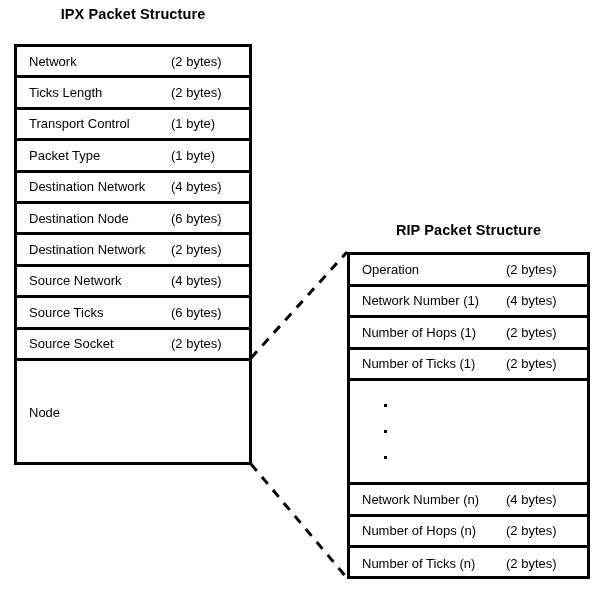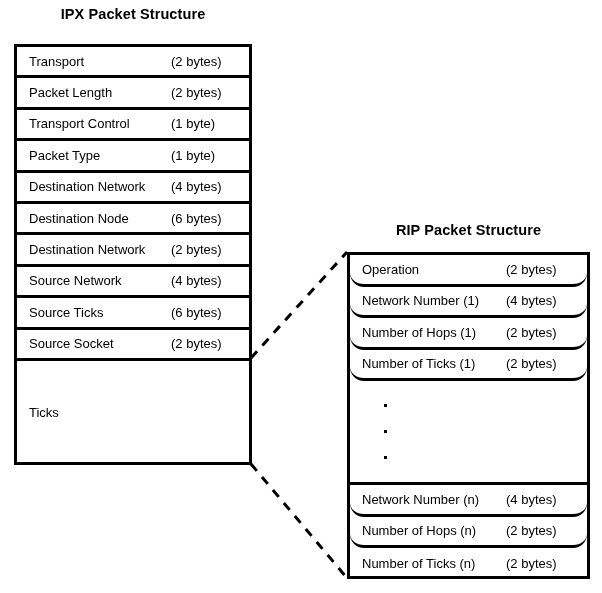--- a/index.html
+++ b/index.html
@@ -67,21 +67,21 @@
     height: 327px;
   }
   .field-row {
     box-sizing: border-box;
     position: relative;
     border-bottom: 3px solid #000000;
     display: flex;
     align-items: center;
     height: 31.4px;
   }
-  #rip-table .field-row { height: 31.5px; border-radius: 14px; }
+  #rip-table .field-row { height: 31.5px; }
   .field-row.last-row {
     border-bottom: none;
   }
   .field-name {
     position: absolute;
     left: 12px;
     font-size: 13px;
     white-space: nowrap;
   }
   .field-size {
@@ -134,25 +134,25 @@
   <svg class="connector-layer" viewBox="0 0 602 593" width="602" height="593">
     <line x1="251" y1="358" x2="347" y2="252" stroke="#000000" stroke-width="3" stroke-dasharray="9 8" stroke-linecap="butt"></line>
     <line x1="251" y1="464" x2="347" y2="578" stroke="#000000" stroke-width="3" stroke-dasharray="9 8" stroke-linecap="butt"></line>
   </svg>
 
   <div class="title" id="ipx-title">IPX Packet Structure</div>
 
   <div class="packet-table" id="ipx-table">
 
     <div class="field-row">
-      <span class="field-name">Transport</span>
-      <span class="field-size">(2 bytes)</span>
-    </div>
-    <div class="field-row">
-      <span class="field-name">Packet Length</span>
+      <span class="field-name">Network</span>
+      <span class="field-size">(2 bytes)</span>
+    </div>
+    <div class="field-row">
+      <span class="field-name">Ticks Length</span>
       <span class="field-size">(2 bytes)</span>
     </div>
     <div class="field-row">
       <span class="field-name">Transport Control</span>
       <span class="field-size">(1 byte)</span>
     </div>
     <div class="field-row">
       <span class="field-name">Packet Type</span>
       <span class="field-size">(1 byte)</span>
     </div>
@@ -175,21 +175,21 @@
     <div class="field-row">
       <span class="field-name">Source Ticks</span>
       <span class="field-size">(6 bytes)</span>
     </div>
     <div class="field-row">
       <span class="field-name">Source Socket</span>
       <span class="field-size">(2 bytes)</span>
     </div>
 
     <div class="data-row">
-      <span class="field-name">Ticks</span>
+      <span class="field-name">Node</span>
     </div>
 
   </div>
 
   <div class="title" id="rip-title">RIP Packet Structure</div>
 
   <div class="packet-table" id="rip-table">
 
     <div class="field-row">
       <span class="field-name">Operation</span>

